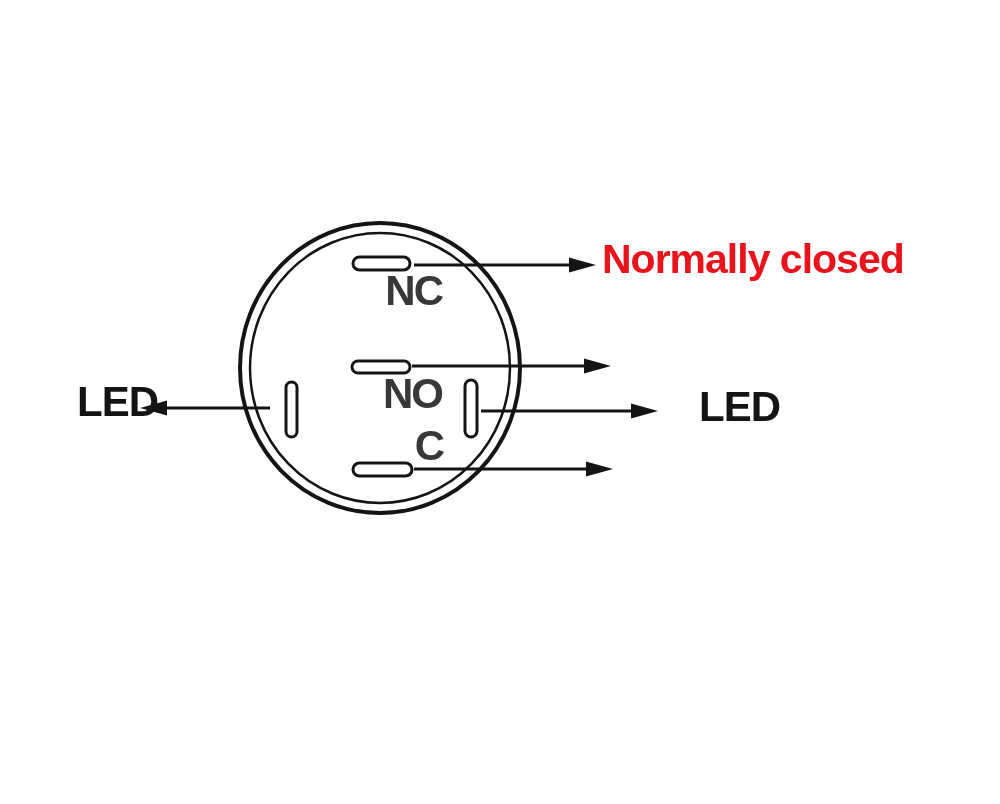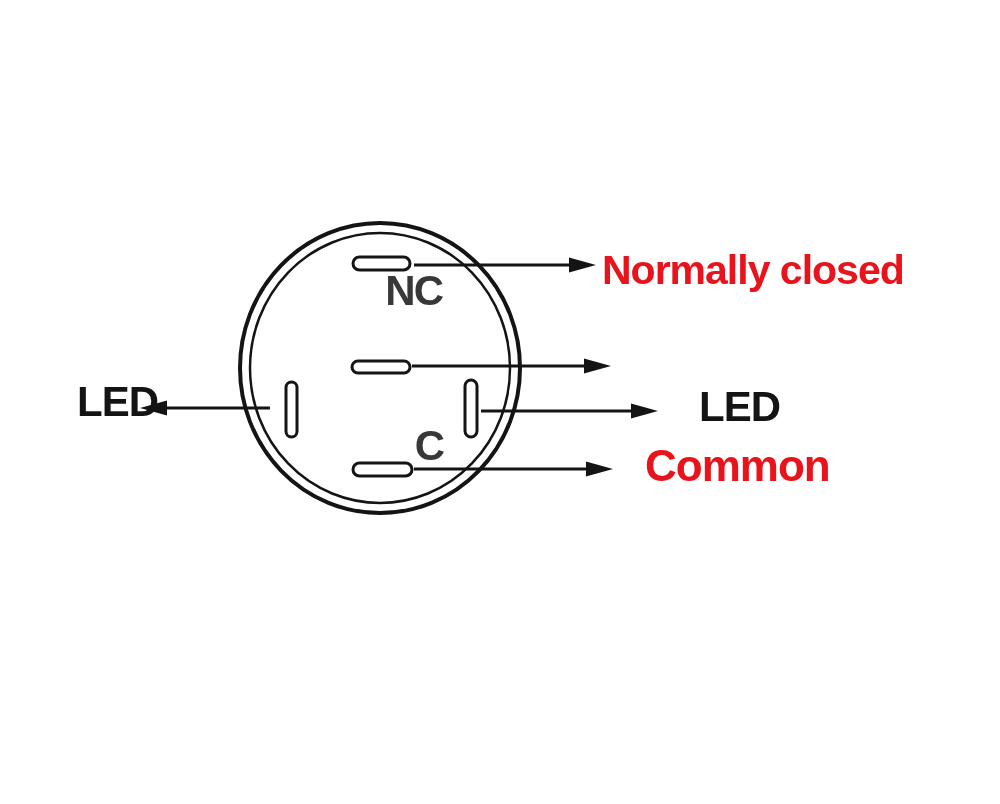--- a/index.html
+++ b/index.html
@@ -104,21 +104,21 @@
       <polygon class="arrow-head" points="613,469 586,461.5 586,476.5"></polygon>
     </g>
 
     <g>
       <line class="arrow-line" x1="270" y1="408" x2="164" y2="408"></line>
       <polygon class="arrow-head" points="140,408 167,400.5 167,415.5"></polygon>
     </g>
   </svg>
 
   <div class="lbl terminal-lbl" style="left:322px; top:270px;">NC</div>
+  <div class="lbl terminal-lbl" style="left:322px; top:373px;">NO</div>
   <div class="lbl terminal-lbl" style="left:323px; top:425px;">C</div>
 
-  <div class="lbl callout-red" style="left:602px; top:239px;margin-top:11px;">Normally closed</div>
+  <div class="lbl callout-red" style="left:602px; top:239px;">Normally closed</div>
   <div class="lbl callout-black" style="left:667px; top:386px;">LED</div>
-  <div class="lbl callout-red" style="left:645px; top:444px; font-size:44px;">Common</div>
   <div class="lbl callout-black" style="left:45px; top:381px;">LED</div>
 
 
 </div>
 
 </body></html>

